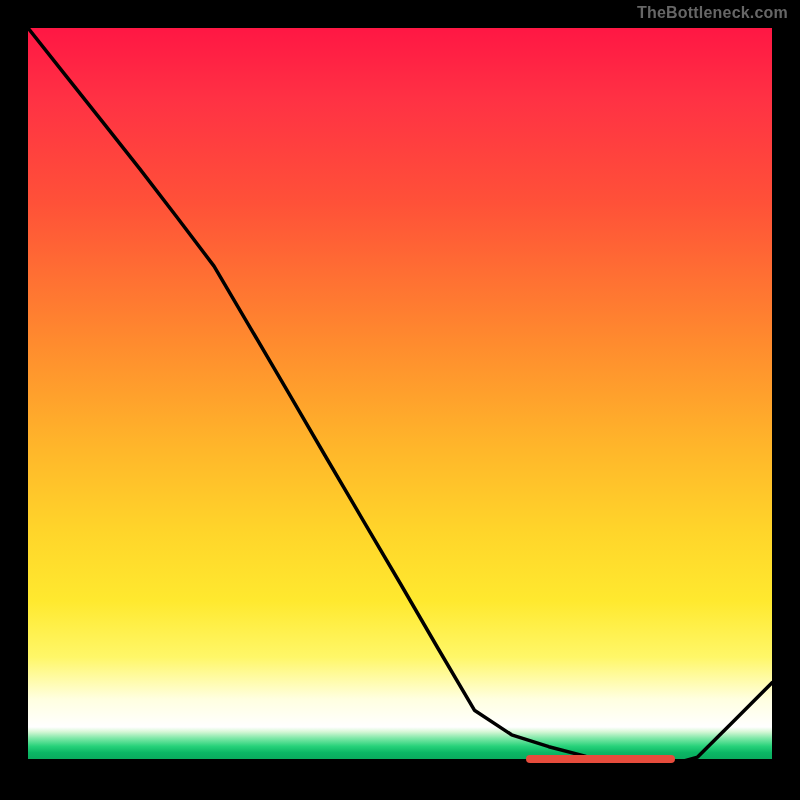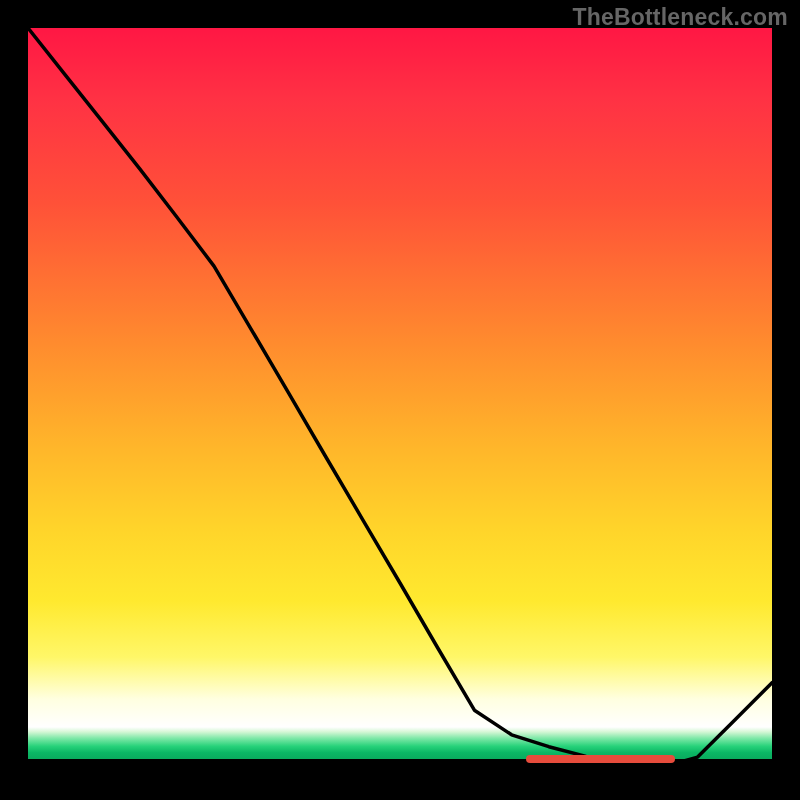--- a/index.html
+++ b/index.html
@@ -14,21 +14,21 @@
   .wrap {
     position: relative;
     width: 800px;
     height: 800px;
   }
   .watermark {
     position: absolute;
     top: 4px;
     right: 12px;
     color: #666;
-    font-size: 23px;
+    font-size: 16px;
     font-weight: 600;
     letter-spacing: 0.2px;
   }
   .plot-frame {
     position: absolute;
     left: 28px;
     top: 28px;
     width: 744px;   
     height: 744px;  
     background: #000;

